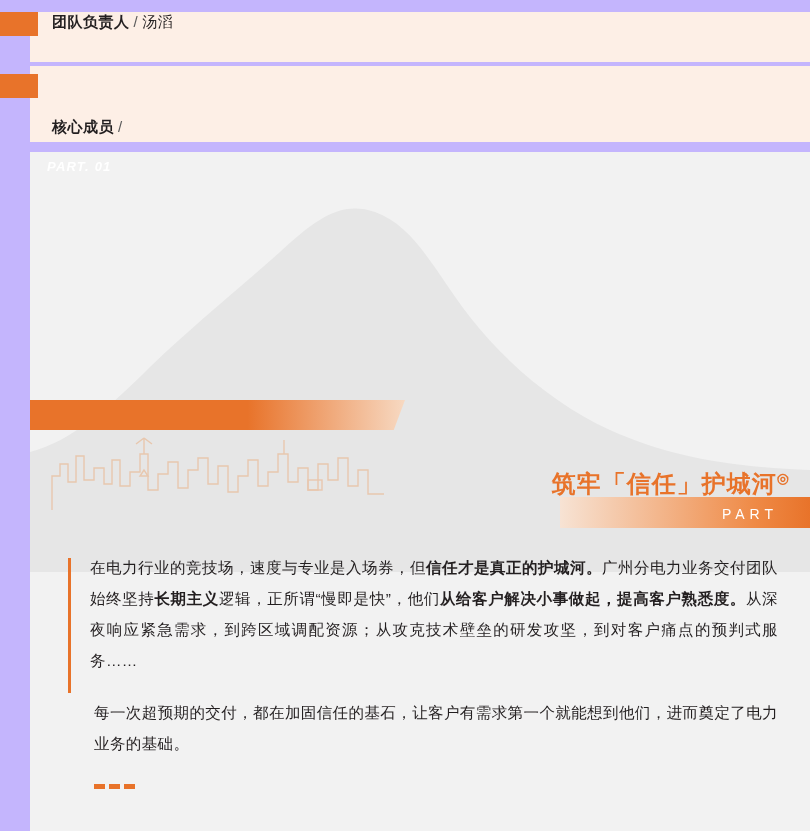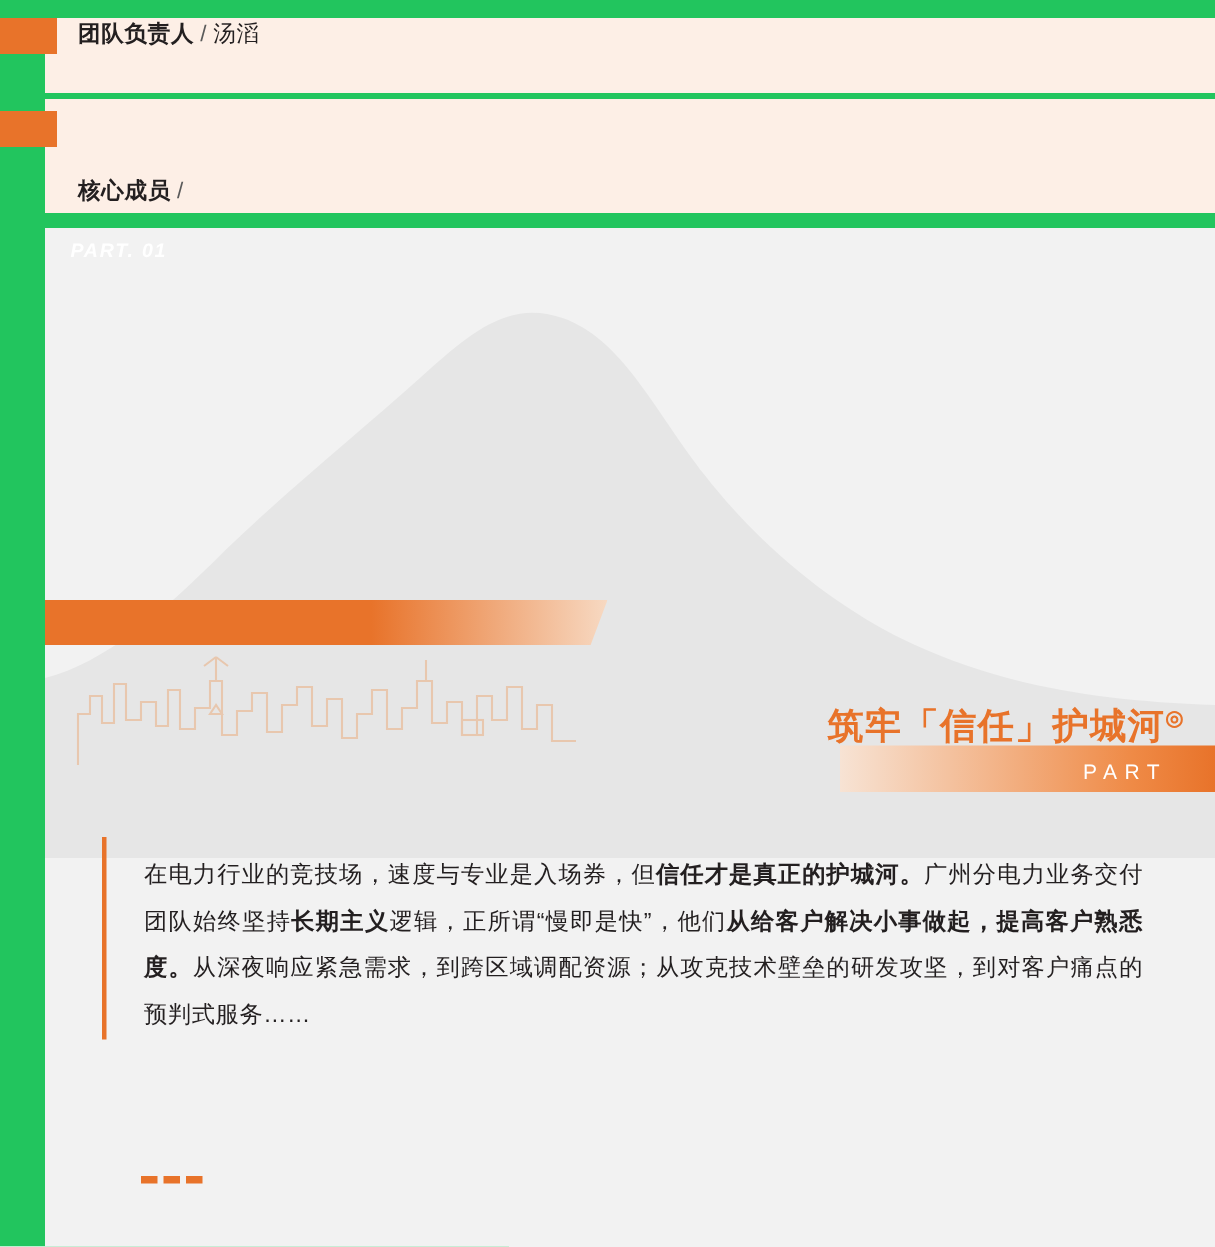--- a/index.html
+++ b/index.html
@@ -11,21 +11,21 @@
     height: 831px;
     background: #ffffff;
     font-family: "Liberation Sans", sans-serif;
     overflow: hidden;
     position: relative;
   }
   .page {
     position: relative;
     width: 810px;
     height: 831px;
-    background: #22c55e;
+    background: #c4b5fd;
     overflow: hidden;
   }
 
   
   .header-band {
     position: absolute;
     left: 30px;
     right: 0;
     background: #fdefe6;
   }
@@ -188,22 +188,22 @@
     background: #e8732a;
   }
   .para {
     font-size: 15.5px;
     line-height: 31px;
     color: #231f20;
     letter-spacing: 0.4px;
     text-align: justify;
   }
   .para.p1 {
-    padding-left: 12px;
-    margin: 16px;
+    padding-left: 22px;
+    margin: 0;
   }
   .para.p2 {
     padding-left: 26px;
     margin: 21px 0 0 0;
   }
   .para b {
     font-weight: bold;
   }
 
   
@@ -262,20 +262,21 @@
     <div class="section-heading">
       <span>筑牢「信任」护城河</span><span class="dot">◎</span>
     </div>
 
     <div class="howso-tag"></div>
     <div class="howso-text">PART</div>
 
     <div class="body-wrap">
       <div class="para1-bar"></div>
       <p class="para p1" id="para1"><span>在电力行业的竞技场，速度与专业是入场券，但</span><b>信任才是真正的护城河。</b><span>广州分电力业务交付团队始终坚持</span><b>长期主义</b><span>逻辑，正所谓“慢即是快”，他们</span><b>从给客户解决小事做起，提高客户熟悉度。</b><span>从深夜响应紧急需求，到跨区域调配资源；从攻克技术壁垒的研发攻坚，到对客户痛点的预判式服务……</span></p>
+      <p class="para p2">每一次超预期的交付，都在加固信任的基石，让客户有需求第一个就能想到他们，进而奠定了电力业务的基础。</p>
     </div>
 
     <div class="bottom-dashes">
       <span></span>
       <span></span>
       <span></span>
     </div>
 
   </div>
 </div>

